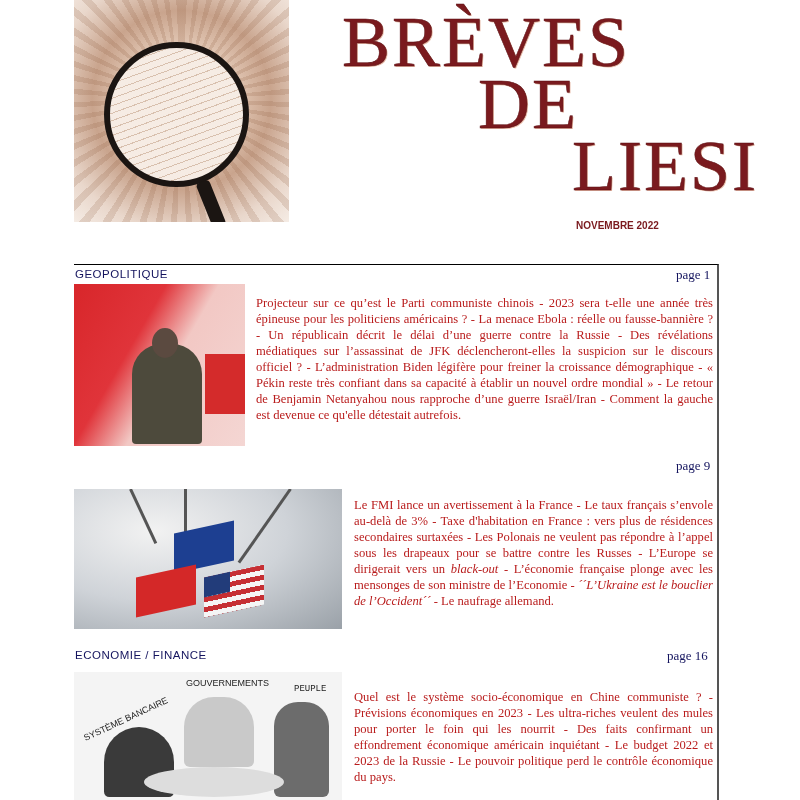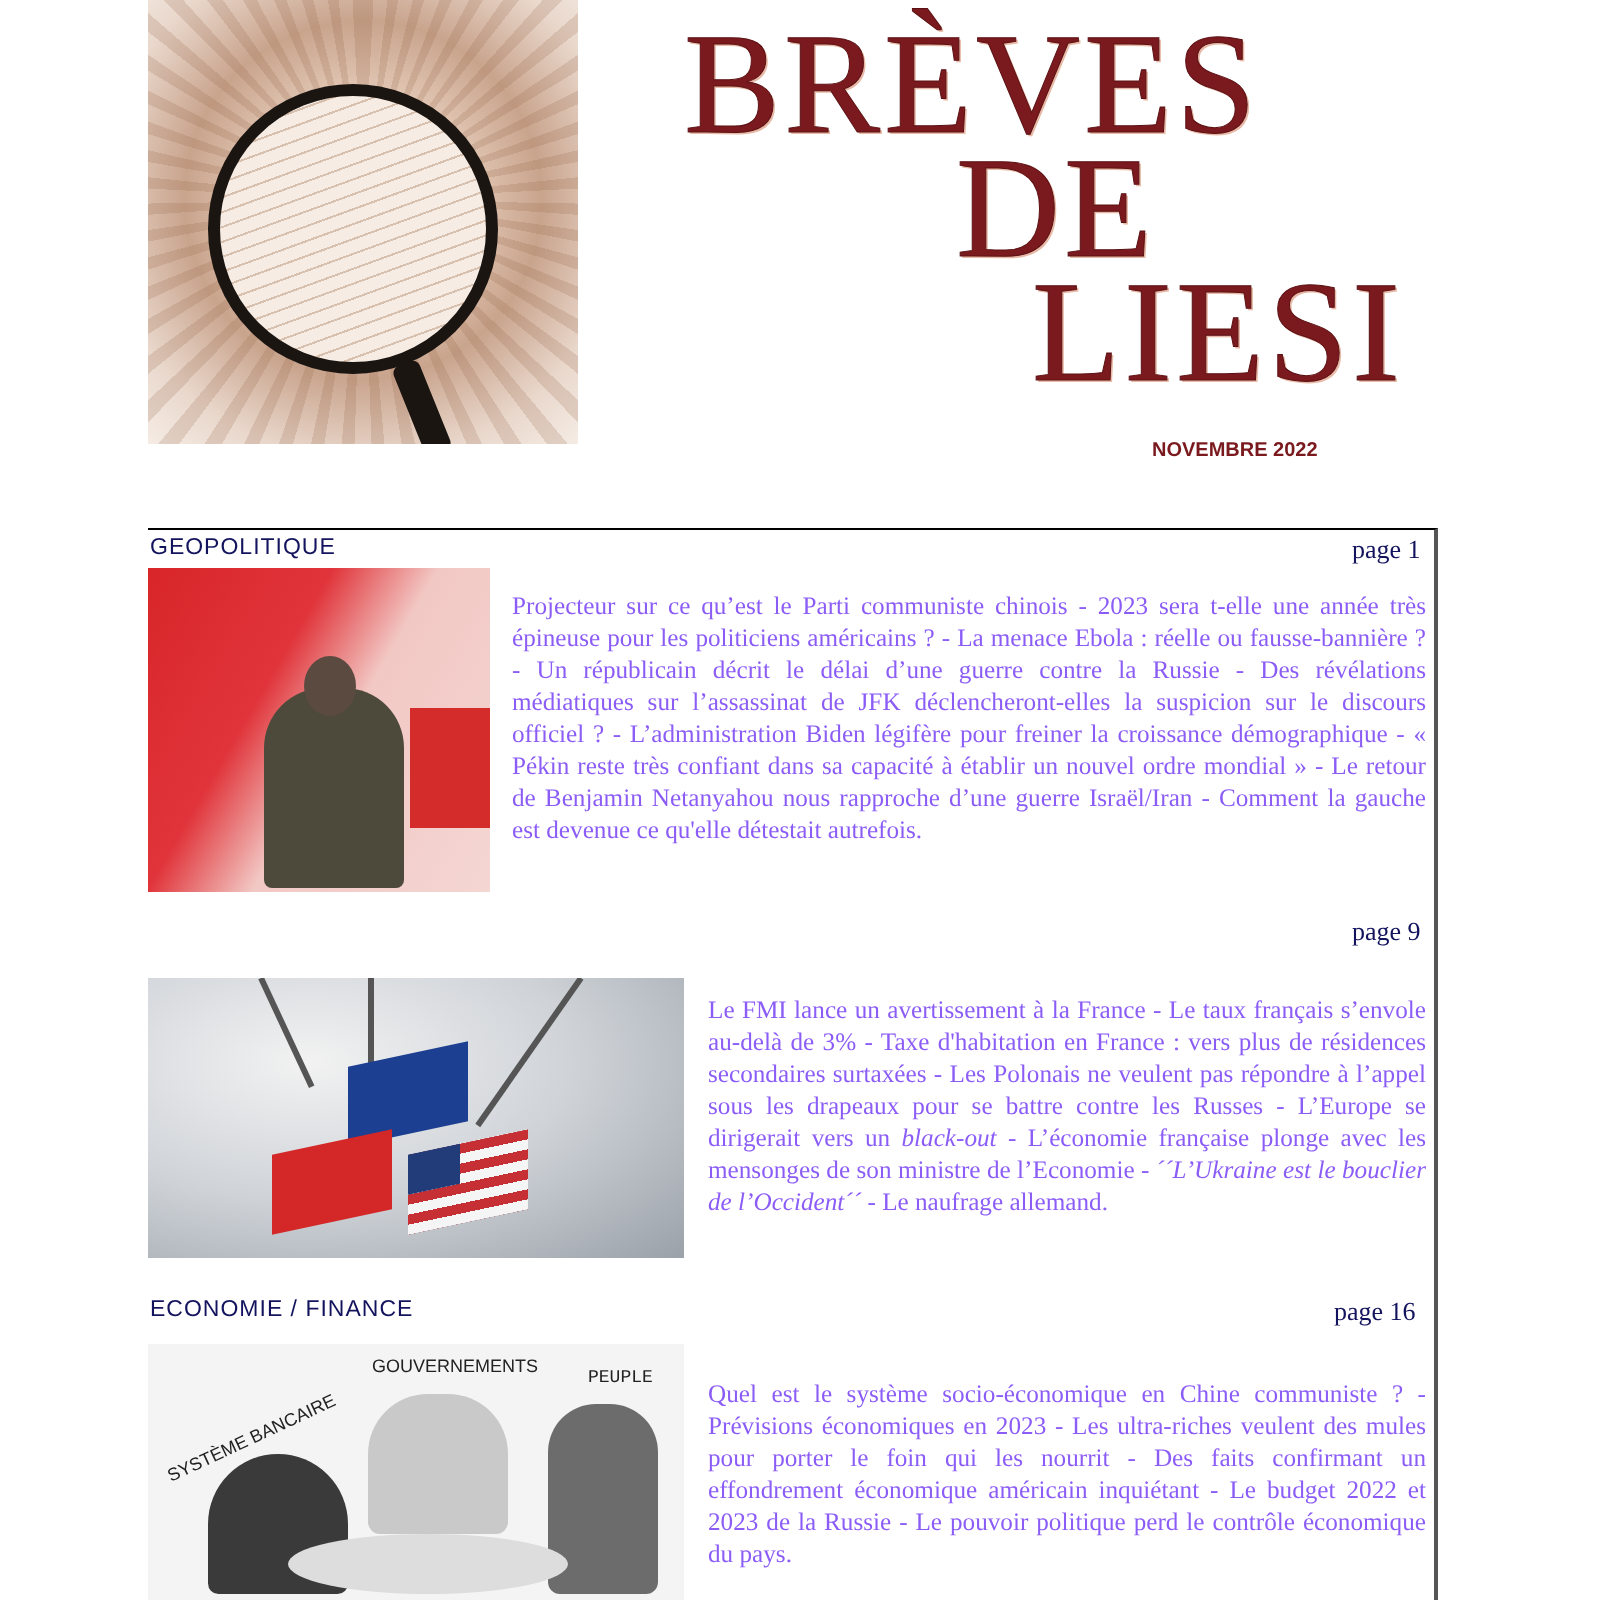--- a/index.html
+++ b/index.html
@@ -12,34 +12,34 @@
   .hero-img .lens { position:absolute; left:30px; top:42px; width:145px; height:145px; border-radius:50%;
     border:6px solid #1b1512; box-sizing:border-box;
     background: repeating-linear-gradient(-20deg, #f6ece4 0 3px, #d8c0ae 3px 4px, #f6ece4 4px 7px); }
   .hero-img .handle { position:absolute; left:130px; top:180px; width:14px; height:48px; background:#1b1512;
     transform:rotate(-22deg); border-radius:4px; }
 
   .title { position:absolute; font-family:"Liberation Serif", serif; color:#7a1a1e; font-size:72px; letter-spacing:2px;
     line-height:1; -webkit-text-stroke:0.5px #5a0f12; text-shadow:1px 1px 0 #e7b9a6; }
   .t1 { left:342px; top:6px; }
   .t2 { left:478px; top:68px; }
-  .t3 { left:516px; top:130px; }
+  .t3 { left:572px; top:130px; }
 
   .issue { position:absolute; left:576px; top:220px; font-family:"Liberation Sans", sans-serif; font-weight:bold;
     font-size:10px; color:#7a1a1e; }
 
   .frame { position:absolute; left:74px; top:264px; width:645px; height:560px;
     border-top:1px solid #000; border-right:2px solid #555; box-sizing:border-box; }
 
   .sec-head { position:absolute; font-family:"Liberation Sans", sans-serif; font-weight:normal; font-size:11.5px;
     color:#14145e; letter-spacing:0.5px; }
   .page-ref { position:absolute; font-family:"Liberation Serif", serif; font-size:13px; color:#14145e;text-align:right; }
 
   .body-text { position:absolute; font-family:"Liberation Serif", serif; font-size:12.6px; line-height:16px;
-    color:#8b5cf6; text-align:justify; }
+    color:#b91c1c; text-align:justify; }
 
   .img { position:absolute; overflow:hidden; }
   .img-geo { left:74px; top:284px; width:171px; height:162px;
     background: linear-gradient(120deg, #d8262a 0%, #e0343a 35%, #f2c8c4 55%, #f4d6d3 100%); }
   .img-geo .figure { position:absolute; left:58px; top:60px; width:70px; height:100px; background:#4d4a3c;
     border-radius:30px 30px 4px 4px; }
   .img-geo .head { position:absolute; left:78px; top:44px; width:26px; height:30px; background:#5b4a40; border-radius:50%; }
   .img-geo .flag2 { position:absolute; right:0; top:70px; width:40px; height:60px; background:#d42b2b; }
 
   .img-eu { left:74px; top:489px; width:268px; height:140px;

